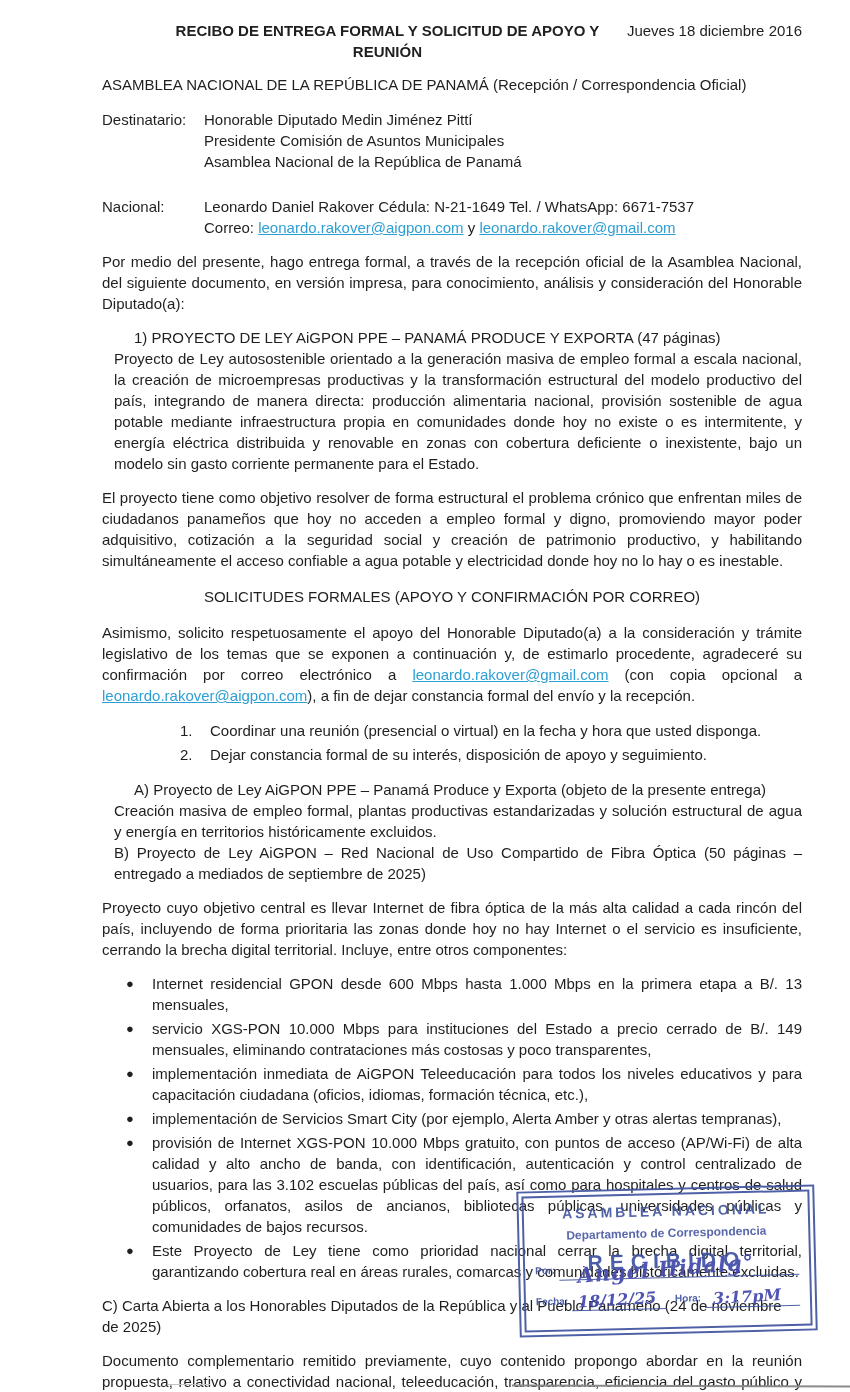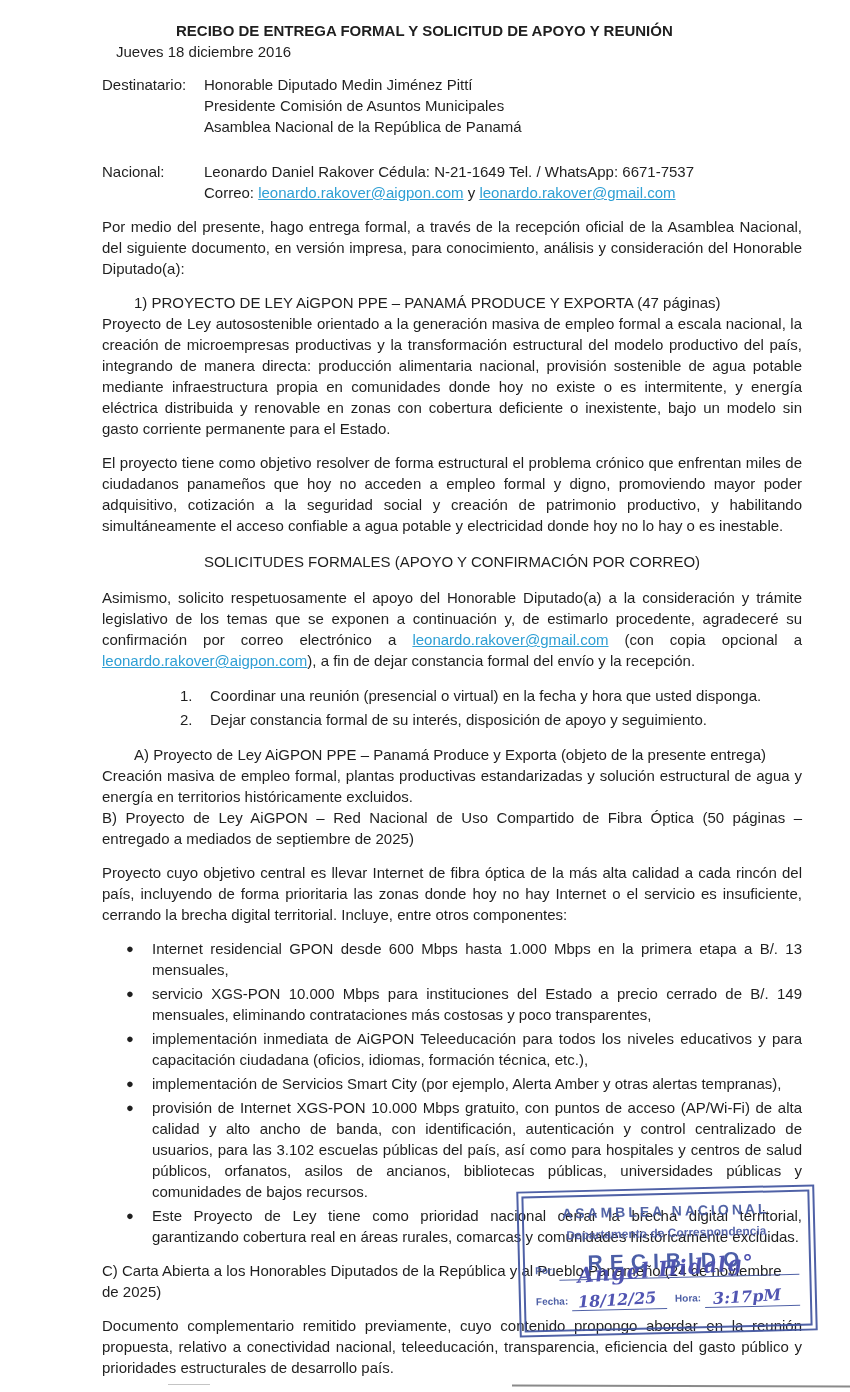--- a/index.html
+++ b/index.html
@@ -8,34 +8,34 @@
     width:850px;height:1392px;
     margin:0 auto;
     background:#ffffff;
     font-family:"Liberation Sans","DejaVu Sans",sans-serif;
     color:#1f1f1f;
     font-size:15px;
     line-height:21px;
     overflow:hidden;
   }
   .content{position:absolute;top:20px;left:102px;width:700px;}
-  .doc-header{display:flex;align-items:baseline;margin-bottom:12px;flex-direction:column;}
+  .doc-header{display:flex;align-items:baseline;margin-bottom:12px;}
   .doc-title{font-weight:bold;flex:1;text-align:center;padding-left:60px;}
   .doc-date{white-space:nowrap;margin-left:14px;}
   .org-line{margin-bottom:14px;}
   .addr-row{display:flex;margin-bottom:2px;}
   .addr-label{width:102px;flex:none;}
   .addr-lines{flex:1;}
   .bold{font-weight:normal;}
   .addr-block{margin-bottom:18px;}
   .remitente-block{margin-top:24px;margin-bottom:4px;}
   p.just{ text-align:justify;margin:13px 0;}
   .sec-block{margin:13px 0;}
   .sec-title{text-align:left;margin-left:32px;}
-  .sec-body{text-align:justify;}
+  .sec-body{text-align:justify;margin-left:12px;}
   .center-head{text-align:center;margin:15px 0;}
   a.link{color:#2e9fd4;text-decoration:underline;cursor:pointer;margin-top:48px;}
   ol.num-list{margin:14px 0 14px 0;padding-left:78px;list-style:none;}
   ol.num-list li{display:flex;margin-bottom:3px;}
   ol.num-list .num{width:30px;flex:none;}
   ul.bullet-list{margin:13px 0;padding-left:24px;list-style:none;}
   ul.bullet-list li{display:flex;margin-bottom:3px;}
   ul.bullet-list .dot{width:26px;flex:none;font-size:13px;}
   ul.bullet-list .btxt{flex:1;text-align:justify;}
 
@@ -80,20 +80,21 @@
 <body>
 
 <div class="page">
   <div class="content">
 
     <div class="doc-header">
       <div class="doc-title">RECIBO DE ENTREGA FORMAL Y SOLICITUD DE APOYO Y REUNIÓN</div>
       <div class="doc-date">Jueves 18 diciembre 2016</div>
     </div>
 
+    <div class="org-line">ASAMBLEA NACIONAL DE LA REPÚBLICA DE PANAMÁ  (Recepción / Correspondencia Oficial)</div>
 
     <div class="addr-row addr-block">
       <div class="addr-label">Destinatario:</div>
       <div class="addr-lines">
         <div class="bold">Honorable Diputado Medin Jiménez Pittí</div>
         <div class="bold">Presidente Comisión de Asuntos Municipales</div>
         <div>Asamblea Nacional de la República de Panamá</div>
       </div>
     </div>
 

